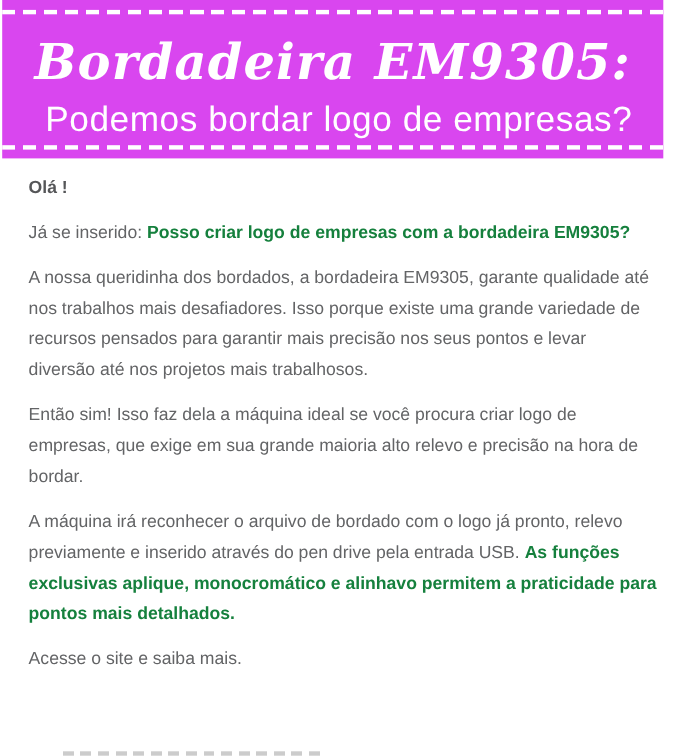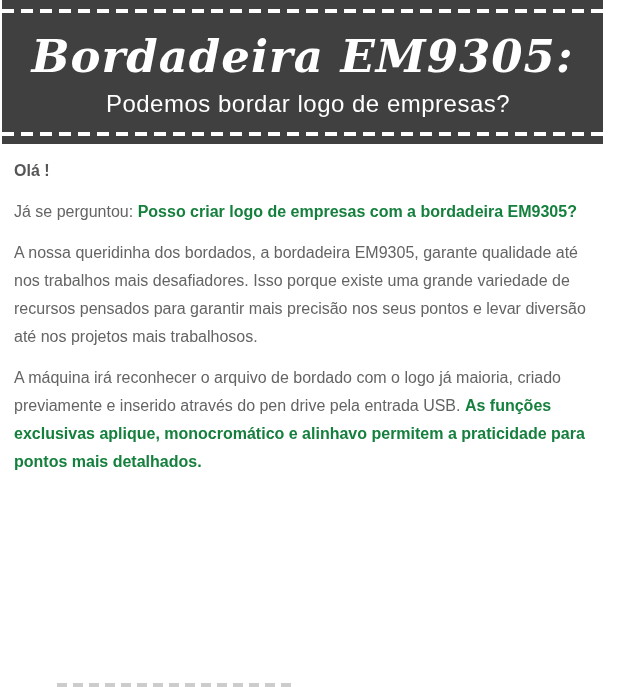--- a/index.html
+++ b/index.html
@@ -17,21 +17,21 @@
     position: relative;
     background: #ffffff;
   }
   
   .banner {
     position: absolute;
     left: 2px;
     top: 0;
     width: 601px;
     height: 144px;
-    background: #404040;
+    background: #d946ef;
   }
   .dash-line {
     position: absolute;
     left: 0;
     right: 0;
     height: 4px;
     background: repeating-linear-gradient(to right, #ffffff 0 12px, rgba(255,255,255,0) 12px 19px);
   }
   .dash-line.top { top: 9px; }
   .dash-line.bottom { bottom: 8px; }
@@ -50,33 +50,33 @@
     white-space: nowrap;
   }
   .banner-subtitle {
     position: absolute;
     top: 90px;
     left: 0;
     right: 0;
     text-align: center;
     color: #ffffff;
     font-family: "Liberation Sans", sans-serif;
-    font-size: 24px;
+    font-size: 32px;
     font-weight: 400;
     letter-spacing: 0.5px;
     white-space: nowrap;
     margin-left: 11px;
   }
   
   .content {
     position: absolute;
     top: 144px;
     left: 0;
     width: 617px;
-    padding: 13px 20px 0 14px;
+    padding: 13px 20px 0 26px;
     color: #636466;
     font-size: 16px;
     line-height: 28px;
   }
   .content p { margin: 0 0 13px 0; }
   .content .b { font-weight: bold; color: #15803d; }
   .greeting { font-weight: bold; color: #555658; }
   
   .clipped-next-line {
     position: absolute;
@@ -95,25 +95,27 @@
   <div class="banner">
     <div class="dash-line top"></div>
     <div class="banner-title">Bordadeira EM9305:</div>
     <div class="banner-subtitle">Podemos bordar logo de empresas?</div>
     <div class="dash-line bottom"></div>
   </div>
 
   <div class="content">
     <p class="greeting">Olá !</p>
 
-    <p><span>Já se perguntou: </span><span class="b">Posso criar logo de empresas com a bordadeira EM9305?</span></p>
+    <p><span>Já se inserido: </span><span class="b">Posso criar logo de empresas com a bordadeira EM9305?</span></p>
 
     <p>A nossa queridinha dos bordados, a bordadeira EM9305, garante qualidade até nos trabalhos mais desafiadores. Isso porque existe uma grande variedade de recursos pensados para garantir mais precisão nos seus pontos e levar diversão até nos projetos mais trabalhosos.</p>
 
+    <p>Então sim! Isso faz dela a máquina ideal se você procura criar logo de empresas, que exige em sua grande maioria alto relevo e precisão na hora de bordar.</p>
 
-    <p><span>A máquina irá reconhecer o arquivo de bordado com o logo já maioria, criado previamente e inserido através do pen drive pela entrada USB. </span><span class="b">As funções exclusivas aplique, monocromático e alinhavo permitem a praticidade para pontos mais detalhados.</span></p>
+    <p><span>A máquina irá reconhecer o arquivo de bordado com o logo já pronto, relevo previamente e inserido através do pen drive pela entrada USB. </span><span class="b">As funções exclusivas aplique, monocromático e alinhavo permitem a praticidade para pontos mais detalhados.</span></p>
 
 
+    <p>Acesse o site e saiba mais.</p>
   </div>
 
   <div class="clipped-next-line"></div>
 
 </div>
 
 </body></html>

